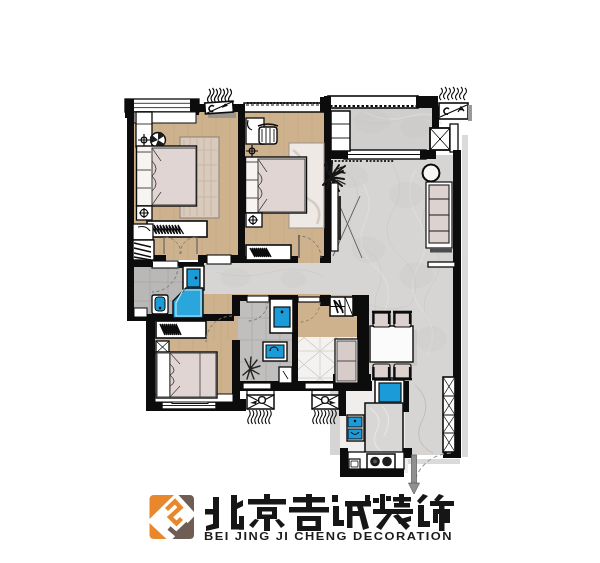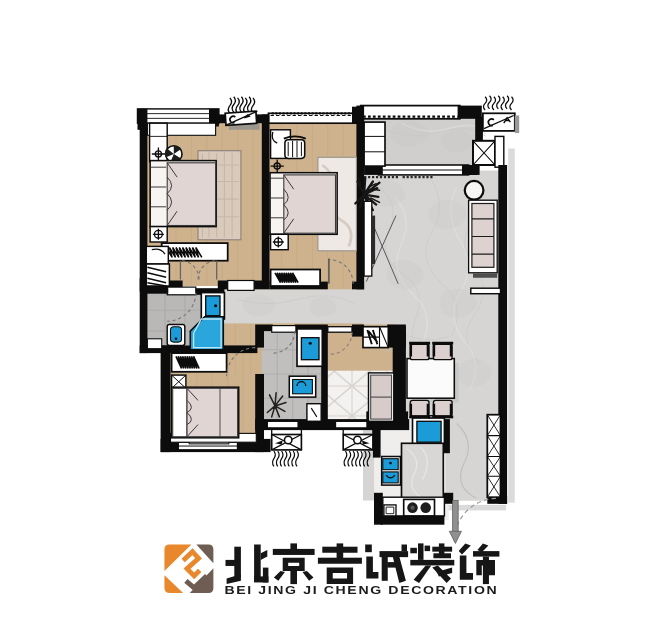--- a/index.html
+++ b/index.html
@@ -1,16 +1,16 @@
 <!DOCTYPE html>
 <html><head>
 <meta charset="utf-8">
 <style>
 html,body{margin:0;padding:0;background:#ffffff;font-family:"Liberation Sans",sans-serif;}
-#stage{position:relative;width:600px;height:563px;overflow:hidden;background:#b91c1c;}
+#stage{position:relative;width:537px;height:563px;overflow:hidden;background:#1d4ed8;}
 </style>
 </head>
 <body>
 <div id="stage">
 <svg width="600" height="563" viewBox="0 0 600 563" xmlns="http://www.w3.org/2000/svg">
 <defs>
 <pattern id="xtile" width="32" height="27" patternUnits="userSpaceOnUse">
   <rect width="32" height="27" fill="#f4f2f0"></rect>
   <path d="M0,0 L32,27 M32,0 L0,27" stroke="#cfcbc7" stroke-width="1" fill="none"></path>
   <rect width="32" height="27" fill="none" stroke="#d8d4d0" stroke-width="1"></rect>

